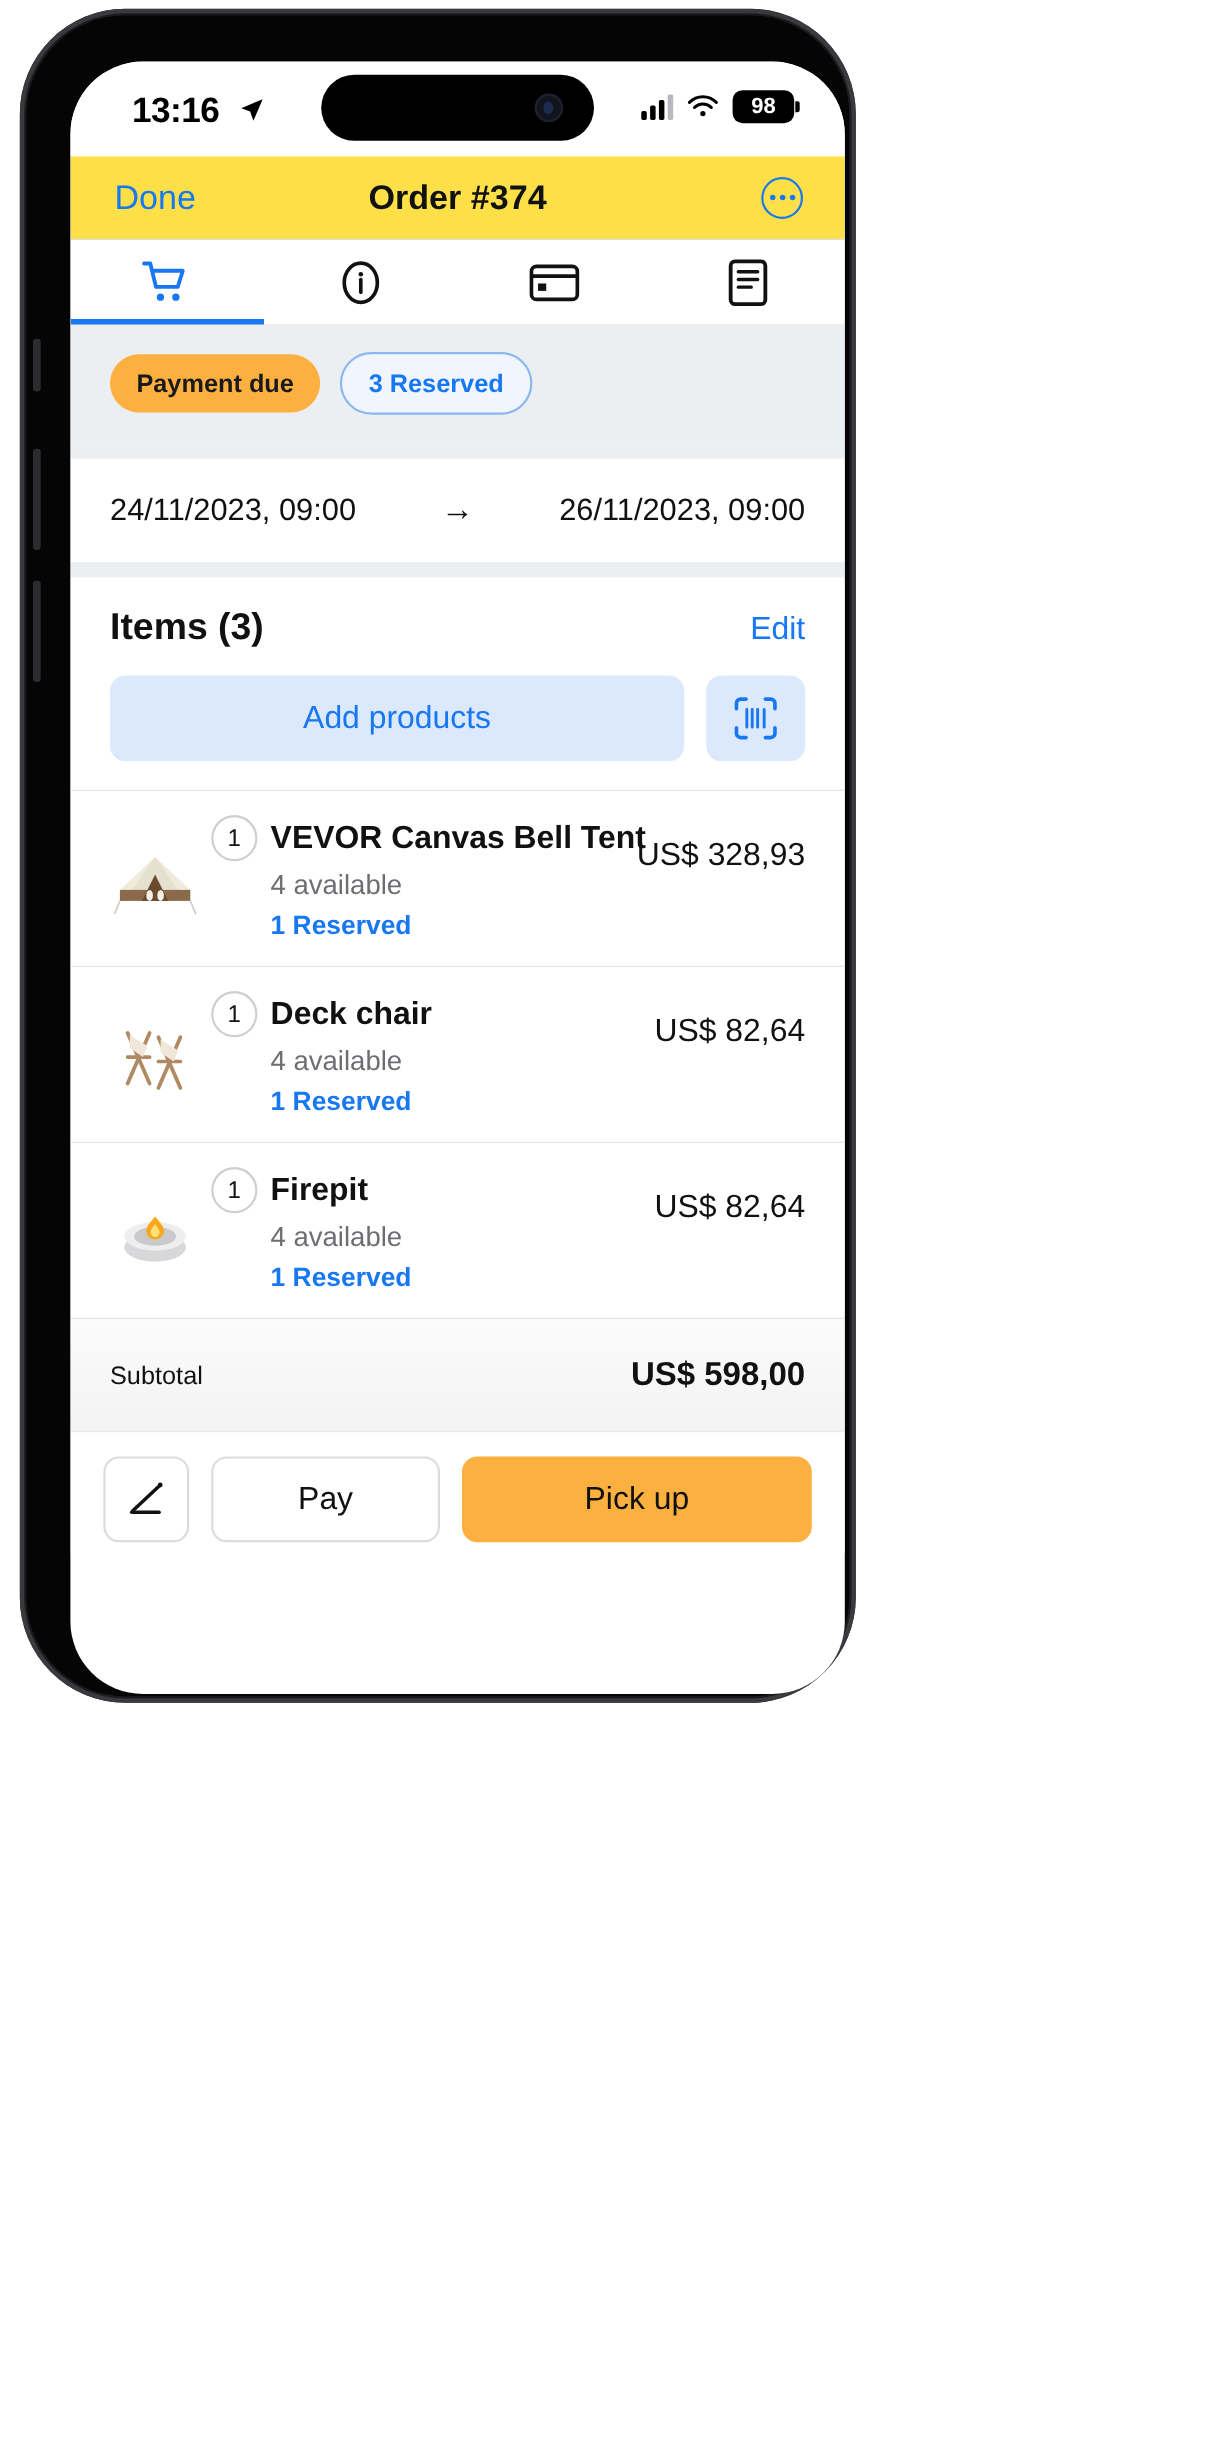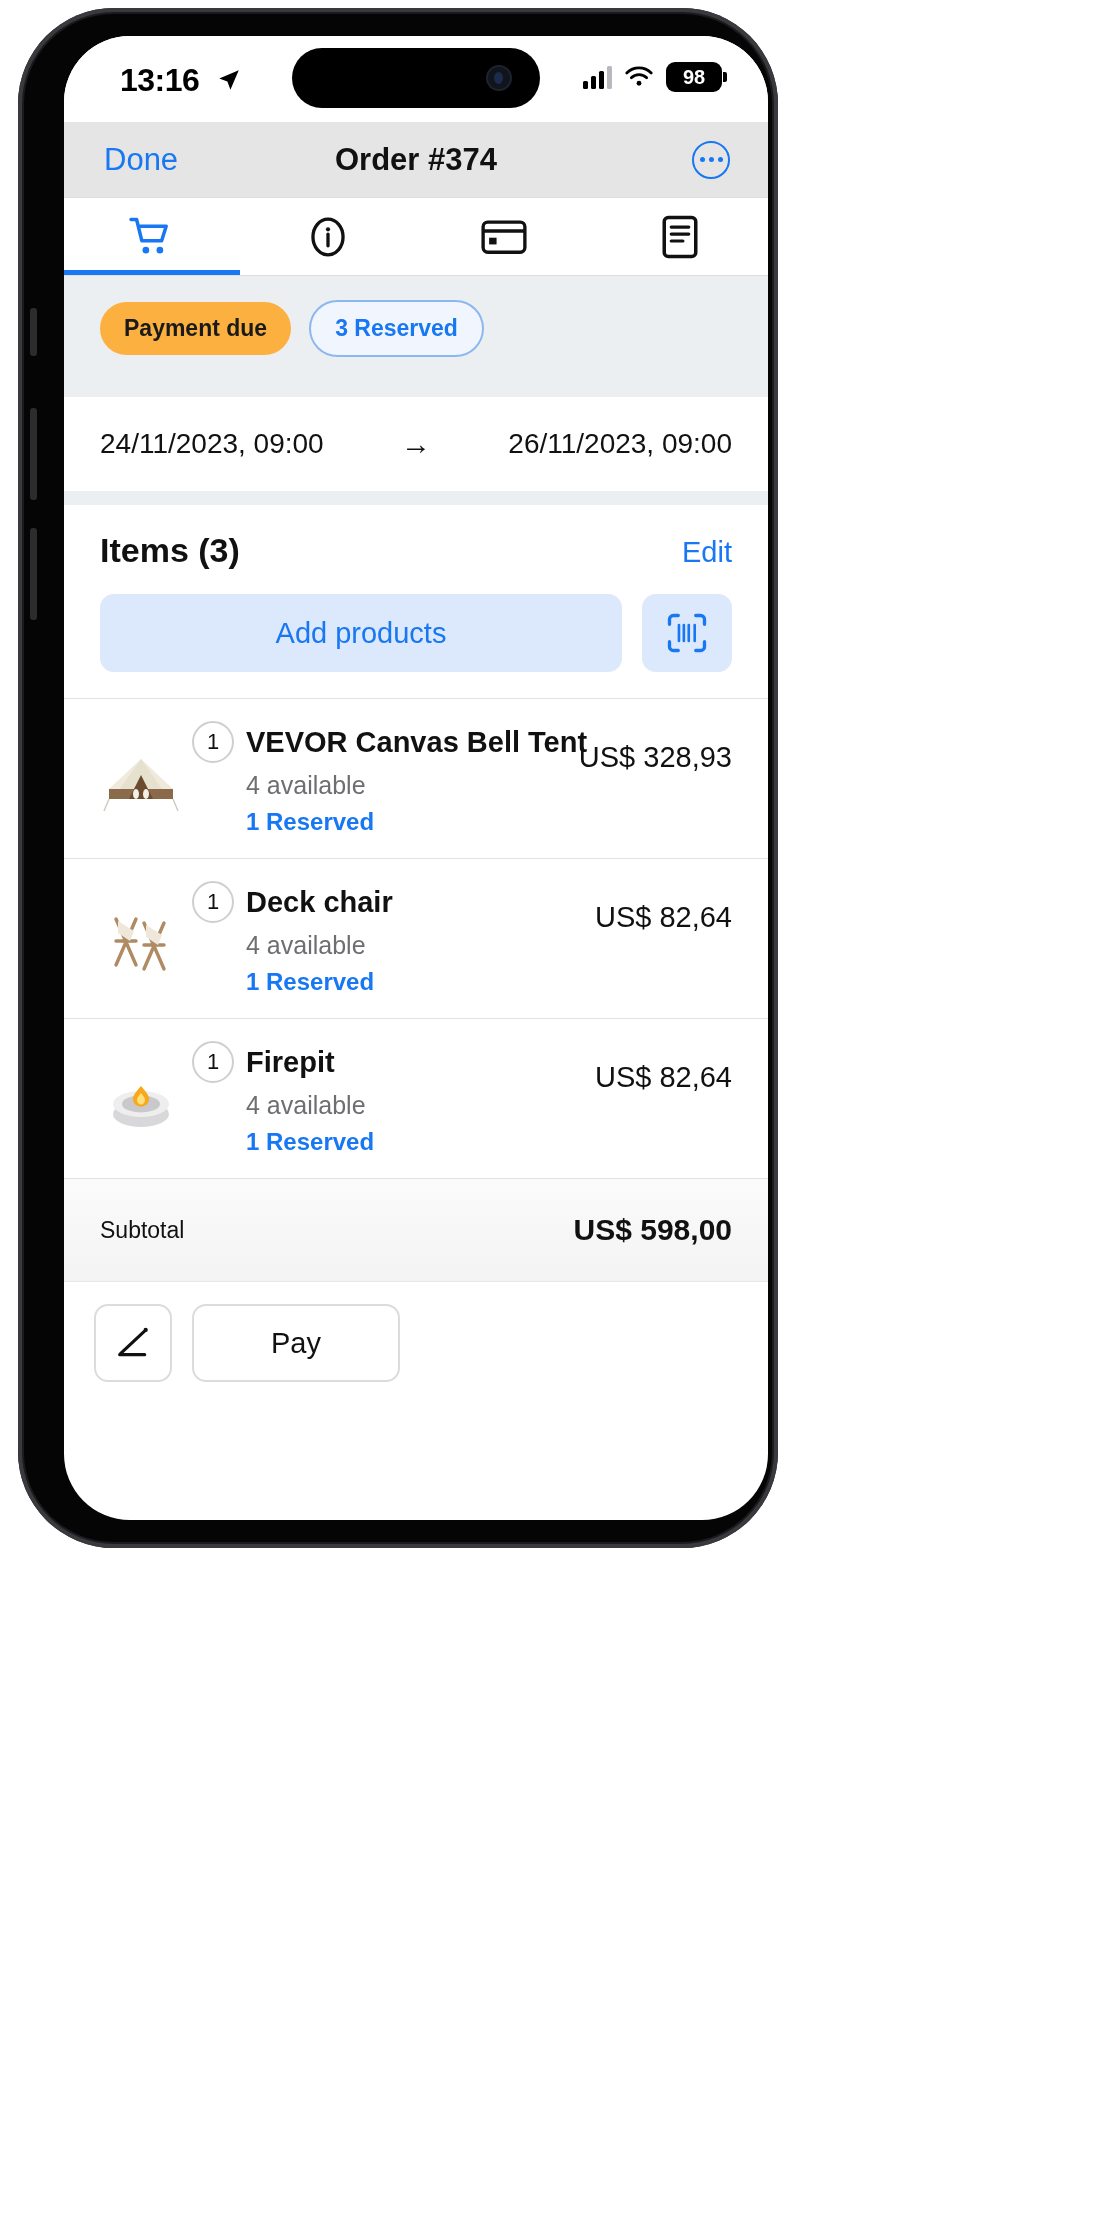--- a/index.html
+++ b/index.html
@@ -33,21 +33,21 @@
   .side-btn {
     position: absolute; background: #2c2c2f; border-radius: 3px;
   }
   .btn-silent { left: 12px; top: 300px; width: 7px; height: 48px; }
   .btn-volup  { left: 12px; top: 400px; width: 7px; height: 92px; }
   .btn-voldn  { left: 12px; top: 520px; width: 7px; height: 92px; }
   .btn-power  { right: 12px; top: 440px; width: 7px; height: 140px; }
 
   .screen {
     position: absolute;
-    left: 46px; top: 28px;
+    left: 46px; top: 48px;
     width: 704px; height: 1484px;
     background: #ffffff;
     border-radius: 66px;
     overflow: hidden;
   }
 
   
   .statusbar {
     position: relative;
     height: 86px;
@@ -100,21 +100,21 @@
   }
   .batt::after{
     content:""; position:absolute; right:-5px; top:10px;
     width:4px; height:10px; background:#000; border-radius:0 2px 2px 0;
   }
 
   
   .navbar {
     position: relative;
     height: 76px;
-    background: #e5e5e5;
+    background: #fde047;
     border-bottom: 1px solid #dededf;
     display: flex; align-items: center;
   }
   .nav-done {
     position: absolute; left: 40px;
     font-size: 31px; color: #1877f2; font-weight: 400;
   }
   .nav-title {
     width: 100%; text-align: center;
     font-size: 31px; font-weight: 600; color: #111;
@@ -464,18 +464,19 @@
 
         <div class="bottombar">
           <div class="btn-icon">
             <svg width="40" height="40" viewBox="0 0 24 24">
               <path d="M4 19h15" stroke="#111" stroke-width="1.9" stroke-linecap="round"></path>
               <path d="M4.5 18.4 18.6 5.2" stroke="#111" stroke-width="1.9" stroke-linecap="round"></path>
               <circle cx="19.6" cy="4.2" r="1.3" fill="#111"></circle>
             </svg>
           </div>
           <div class="btn-pay">Pay</div>
+          <div class="btn-pickup">Pick up</div>
         </div>
 
       </div>
     </div>
   </div>
 </div>
 
 </body></html>

